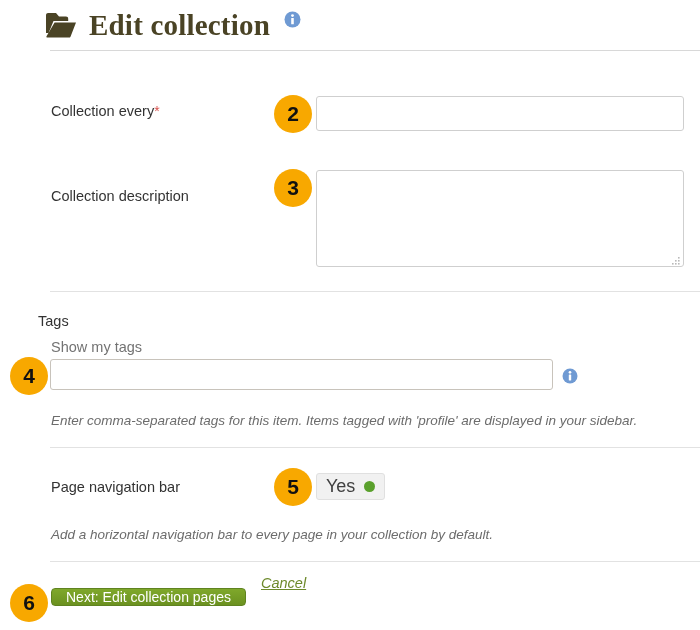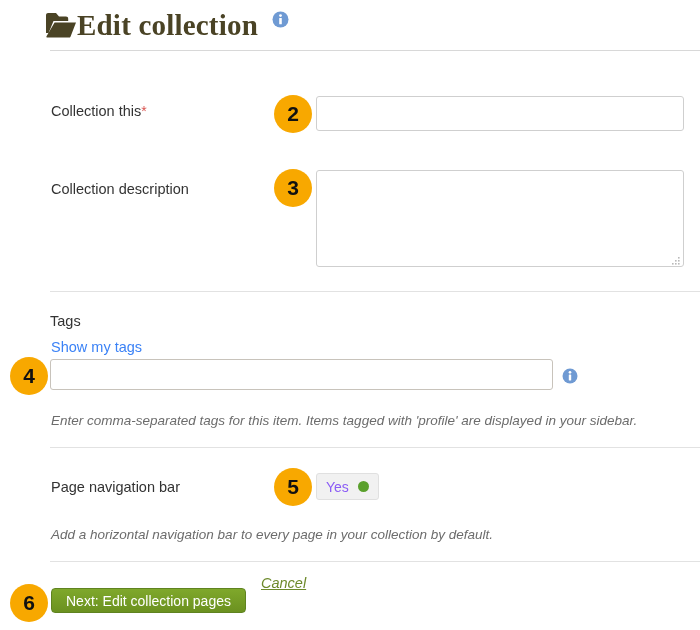--- a/index.html
+++ b/index.html
@@ -20,20 +20,21 @@
   .folder-icon {
     margin-left: 45px;
     width: 32px; height: 26px;
     display: block;
   }
   .page-title {
     font-family: "Liberation Serif", serif;
     font-size: 29px;
     font-weight: bold;
     color: #4a4325;
+    margin-left: 12px;
     letter-spacing: 0.2px;
     white-space: nowrap;
   }
   .info-icon {
     display: inline-block;
     margin-left: 14px;
     width: 17px; height: 17px;
     position: relative; top: -6px;
   }
 
@@ -104,26 +105,26 @@
   }
   .resize-grip {
     position: absolute;
     right: 3px; bottom: 3px;
     width: 11px; height: 11px;
     pointer-events: none;
   }
 
   
   .tags-title {
-    position: absolute; left: 50px; top: 313px;
+    position: absolute; left: 38px; top: 313px;
     font-size: 14.5px; color: #333;
   }
   .show-tags-link {
     position: absolute; left: 51px; top: 339px;
-    font-size: 14.5px; color: #3b82f6;
+    font-size: 14.5px; color: #737373;
     text-decoration: none; cursor: pointer;
   }
   .tags-info-icon {
     position: absolute; left: 562px; top: 368px;
     width: 16px; height: 16px;
   }
 
   
   .help-text {
     position: absolute;
@@ -142,32 +143,32 @@
     left: 316px; top: 473px;
     height: 27px;
     min-width: 62px;
     background: #f1f1f1;
     border: 1px solid #e0e0e0;
     border-radius: 3px;
     display: flex; align-items: center;
     padding: 0 9px;
     cursor: pointer;
   }
-  .toggle-label { font-size: 14px; color: #8b5cf6; }
+  .toggle-label { font-size: 18px; color: #404040; }
   .toggle-dot {
     width: 11px; height: 11px; border-radius: 50%;
     background: #5aa02c;
     margin-left: 9px;
   }
 
   
   .primary-btn {
     position: absolute;
     left: 51px; top: 588px;
-    height: 25px;
+    height: 18px;
     background: linear-gradient(to bottom, #7fa82b, #6b9120);
     border: 1px solid #5f8320;
     border-radius: 4px;
     color: #ffffff;
     font-size: 14px;
     display: flex; align-items: center; justify-content: center;
     padding: 0 14px;
     cursor: pointer;
     white-space: nowrap;
   }
@@ -199,26 +200,26 @@
         <circle cx="8.5" cy="8.5" r="8" fill="#6f9ad3"></circle>
         <circle cx="8.5" cy="4.6" r="1.45" fill="#ffffff"></circle>
         <rect x="7.2" y="7.1" width="2.6" height="6.2" rx="0.5" fill="#ffffff"></rect>
       </svg>
     </span>
   </div>
 
   <div class="divider d-top"></div>
 
   <div class="field-label" style="top:103px;">
-    <span>Collection this</span><span class="req-star">*</span>
+    <span>Collection every</span><span class="req-star">*</span>
   </div>
   <div class="badge" style="left:274px; top:95px;">2</div>
   <input id="collection-name-input" class="text-input" type="text" placeholder="" style="">
 
-  <div class="field-label" style="top:181px;">Collection description</div>
+  <div class="field-label" style="top:188px;">Collection description</div>
   <div class="badge" style="left:274px; top:169px;">3</div>
   <div class="textarea-wrap">
     <textarea class="text-area" id="collection-description-input" placeholder="" style=""></textarea>
     <span class="resize-grip">
       <svg viewBox="0 0 11 11" width="11" height="11" xmlns="http://www.w3.org/2000/svg">
         <g fill="#b9b9b9">
           <rect x="8" y="1" width="1.6" height="1.6"></rect>
           <rect x="8" y="4" width="1.6" height="1.6"></rect>
           <rect x="5" y="4" width="1.6" height="1.6"></rect>
           <rect x="8" y="7" width="1.6" height="1.6"></rect>

